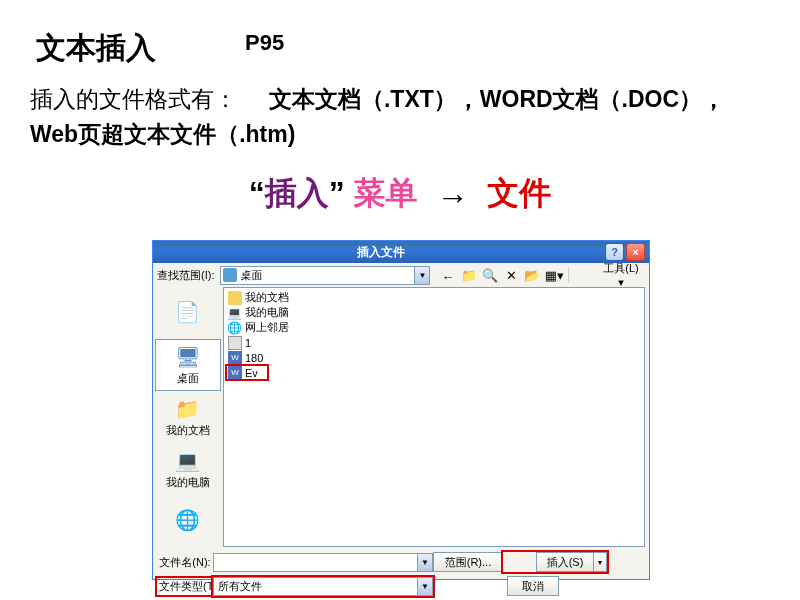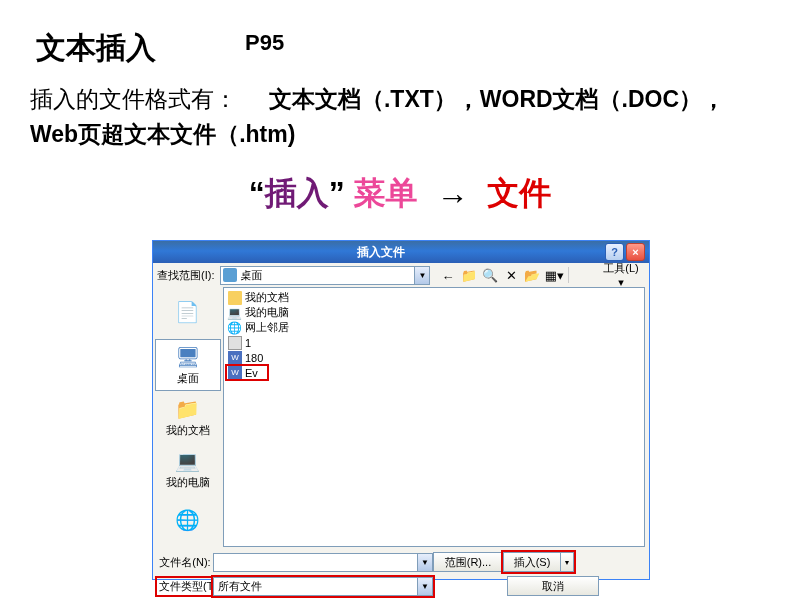--- a/index.html
+++ b/index.html
@@ -231,20 +231,21 @@
       background: linear-gradient(to bottom, #fff, #e8e8e0);
       border: 1px solid #7f9db9;
       font-size: 11px;
       display: flex;
       align-items: center;
       justify-content: center;
       white-space: nowrap;
     }
     .split-btn {
       display: flex;
+      padding-left: 33px;
     }
     .split-btn .dlg-btn { width: 58px; }
     .split-btn .drop {
       width: 13px;
       height: 20px;
       background: linear-gradient(to bottom, #fff, #e8e8e0);
       border: 1px solid #7f9db9;
       border-left: none;
       display: flex;
       align-items: center;
@@ -356,17 +357,17 @@
           <div class="drop">▼</div>
         </div>
       </div>
       <div class="brow">
         <span class="blbl hl-label">文件类型(T):</span>
         <div class="combo hl-type" style="flex:0 0 220px">
           <span>所有文件</span>
           <div class="dd-arrow">▼</div>
         </div>
         <div style="flex:0 0 74px"></div>
-        <div class="dlg-btn" style="width:92px">取消</div>
+        <div class="dlg-btn" style="width:52px">取消</div>
       </div>
     </div>
   </div>
 </div>
 
 </body></html>

